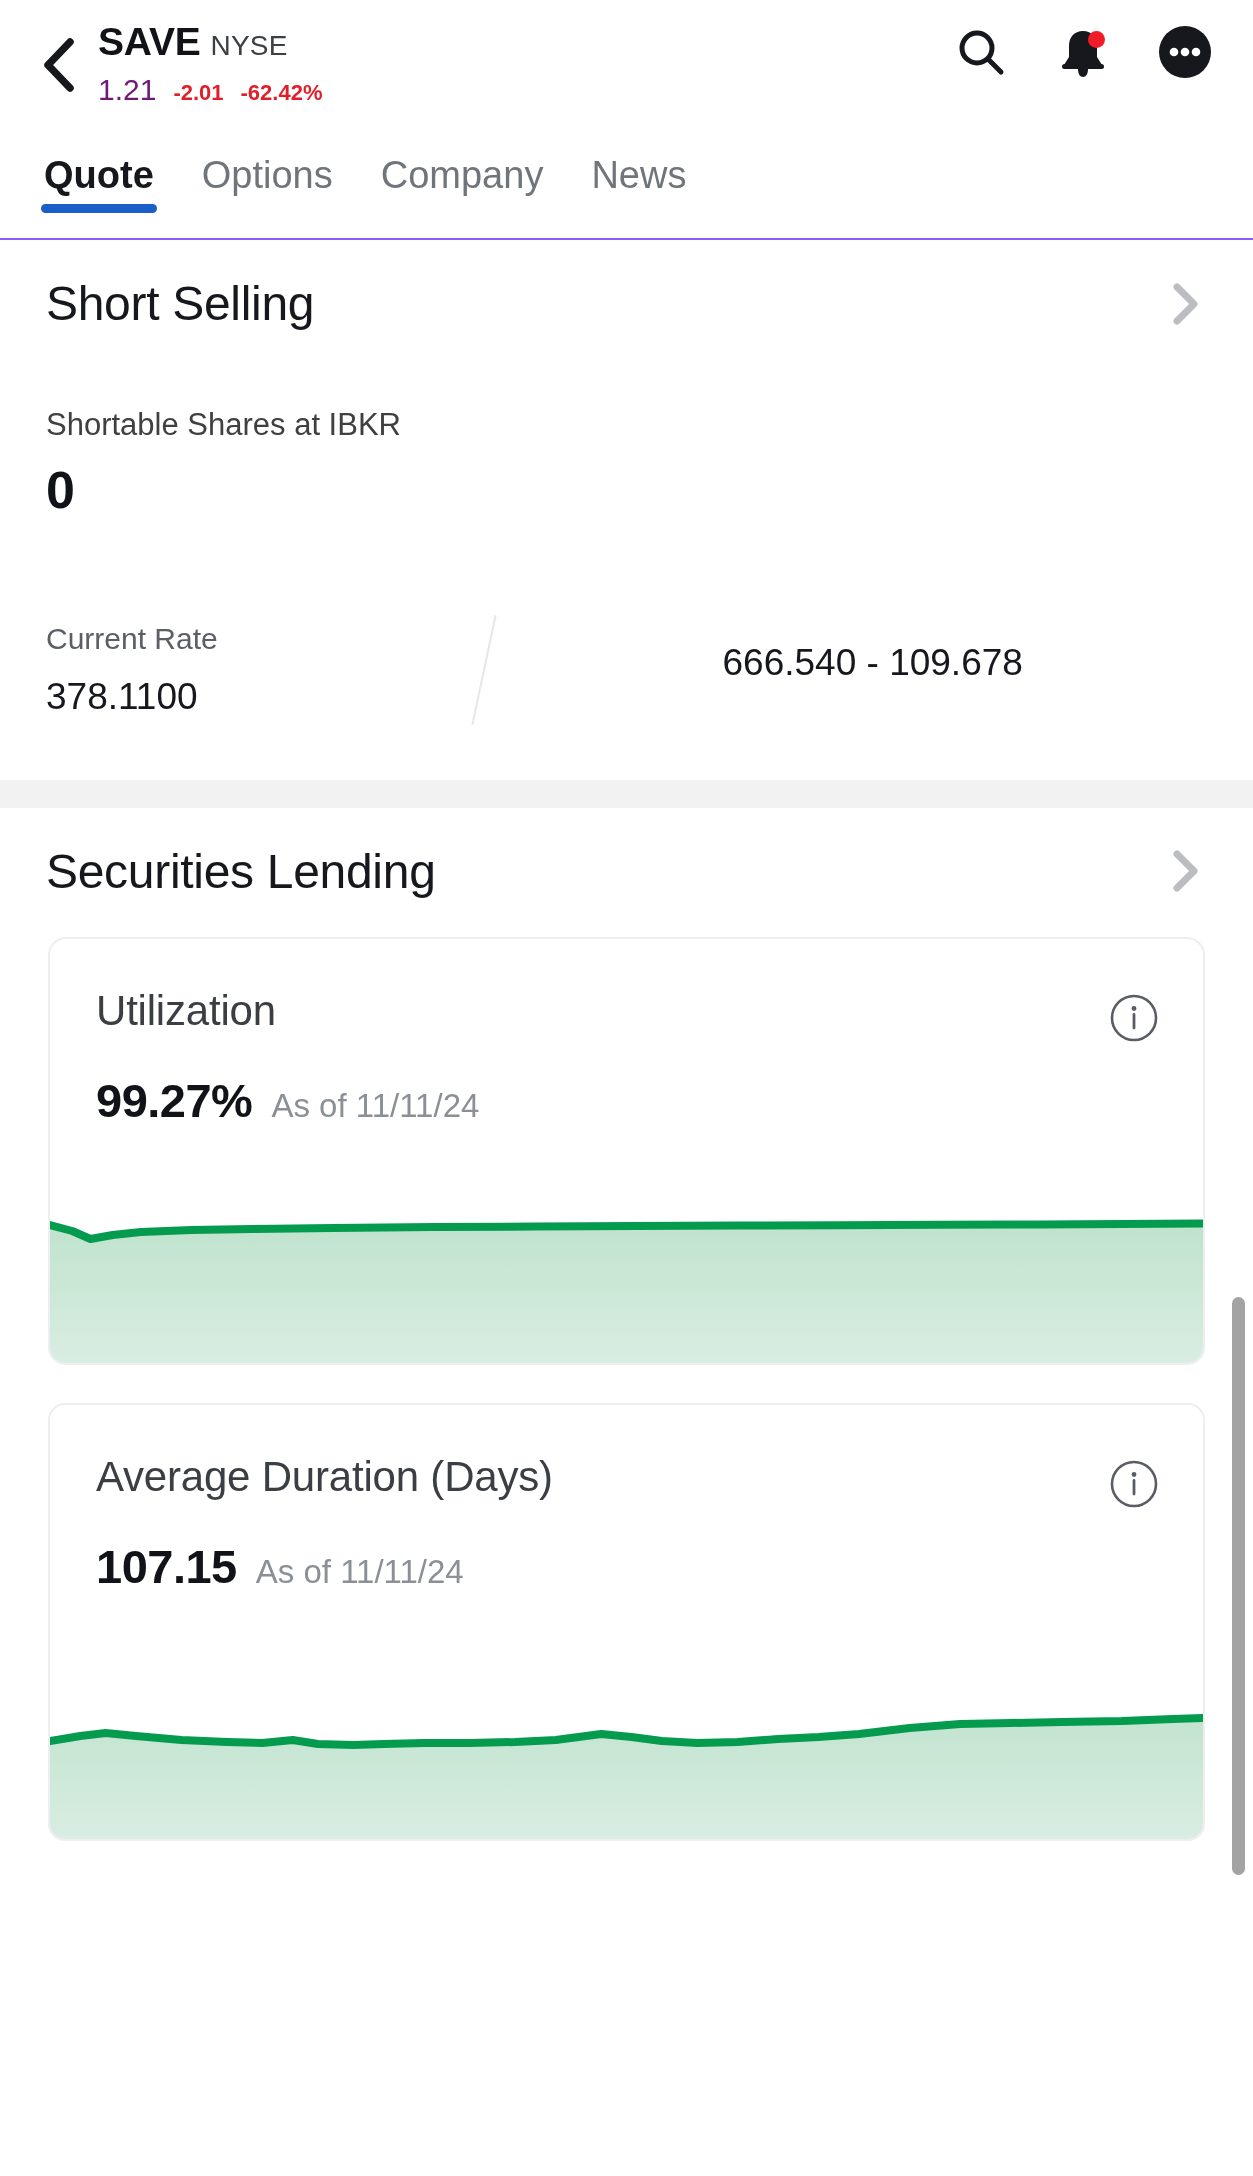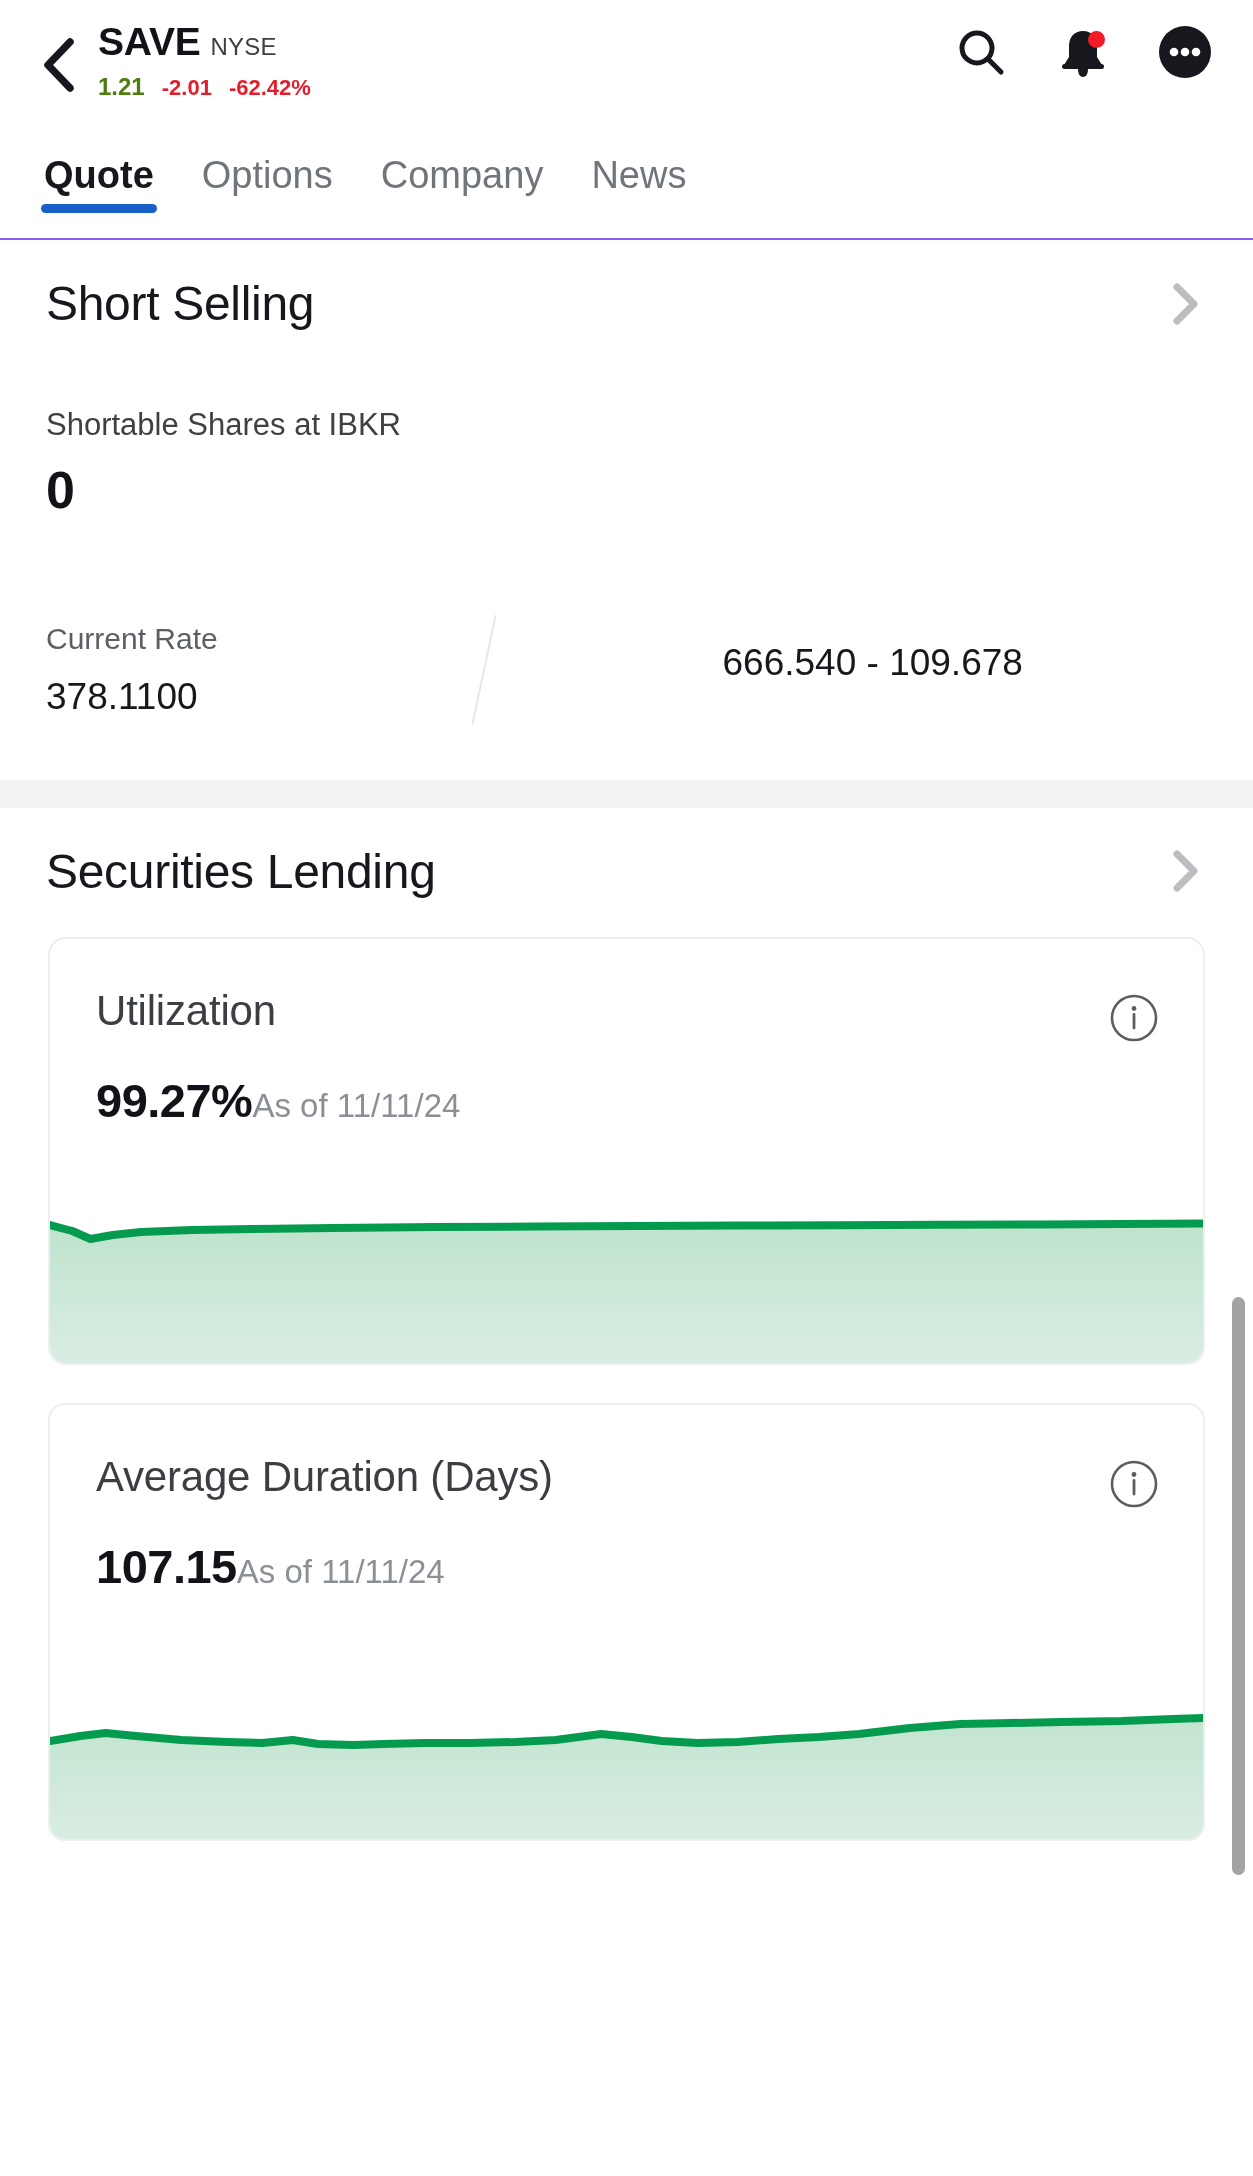--- a/index.html
+++ b/index.html
@@ -53,35 +53,35 @@
     gap: 10px;
   }
   .sym-ticker {
     font-size: 39px;
     font-weight: 700;
     color: #111318;
     letter-spacing: -0.2px;
     line-height: 1.05;
   }
   .sym-exch {
-    font-size: 24px;
+    font-size: 28px;
     font-weight: 400;
     color: #3c4043;
     letter-spacing: 0.2px;
   }
   .sym-line2 {
     display: flex;
     align-items: baseline;
     gap: 17px;
     margin-top: 10px;
   }
   .sym-price {
-    font-size: 24px;
-    font-weight: 700;
-    color: #4d7c0f;
+    font-size: 30px;
+    font-weight: 400;
+    color: #701a75;
   }
   .sym-chg, .sym-pct {
     font-size: 22px;
     font-weight: 700;
     color: #e01f2b;
   }
 
   .header-actions {
     display: flex;
     align-items: center;
@@ -249,20 +249,21 @@
     display: flex;
     align-items: center;
     justify-content: center;
     cursor: pointer;
     flex: 0 0 auto;
   }
 
   .card-value-row {
     display: flex;
     align-items: baseline;
+    gap: 19px;
     padding: 28px 0 0 46px;
   }
   .card-value {
     font-size: 47px;
     font-weight: 700;
     color: #111318;
     letter-spacing: -0.5px;
   }
   .card-asof {
     font-size: 33px;

